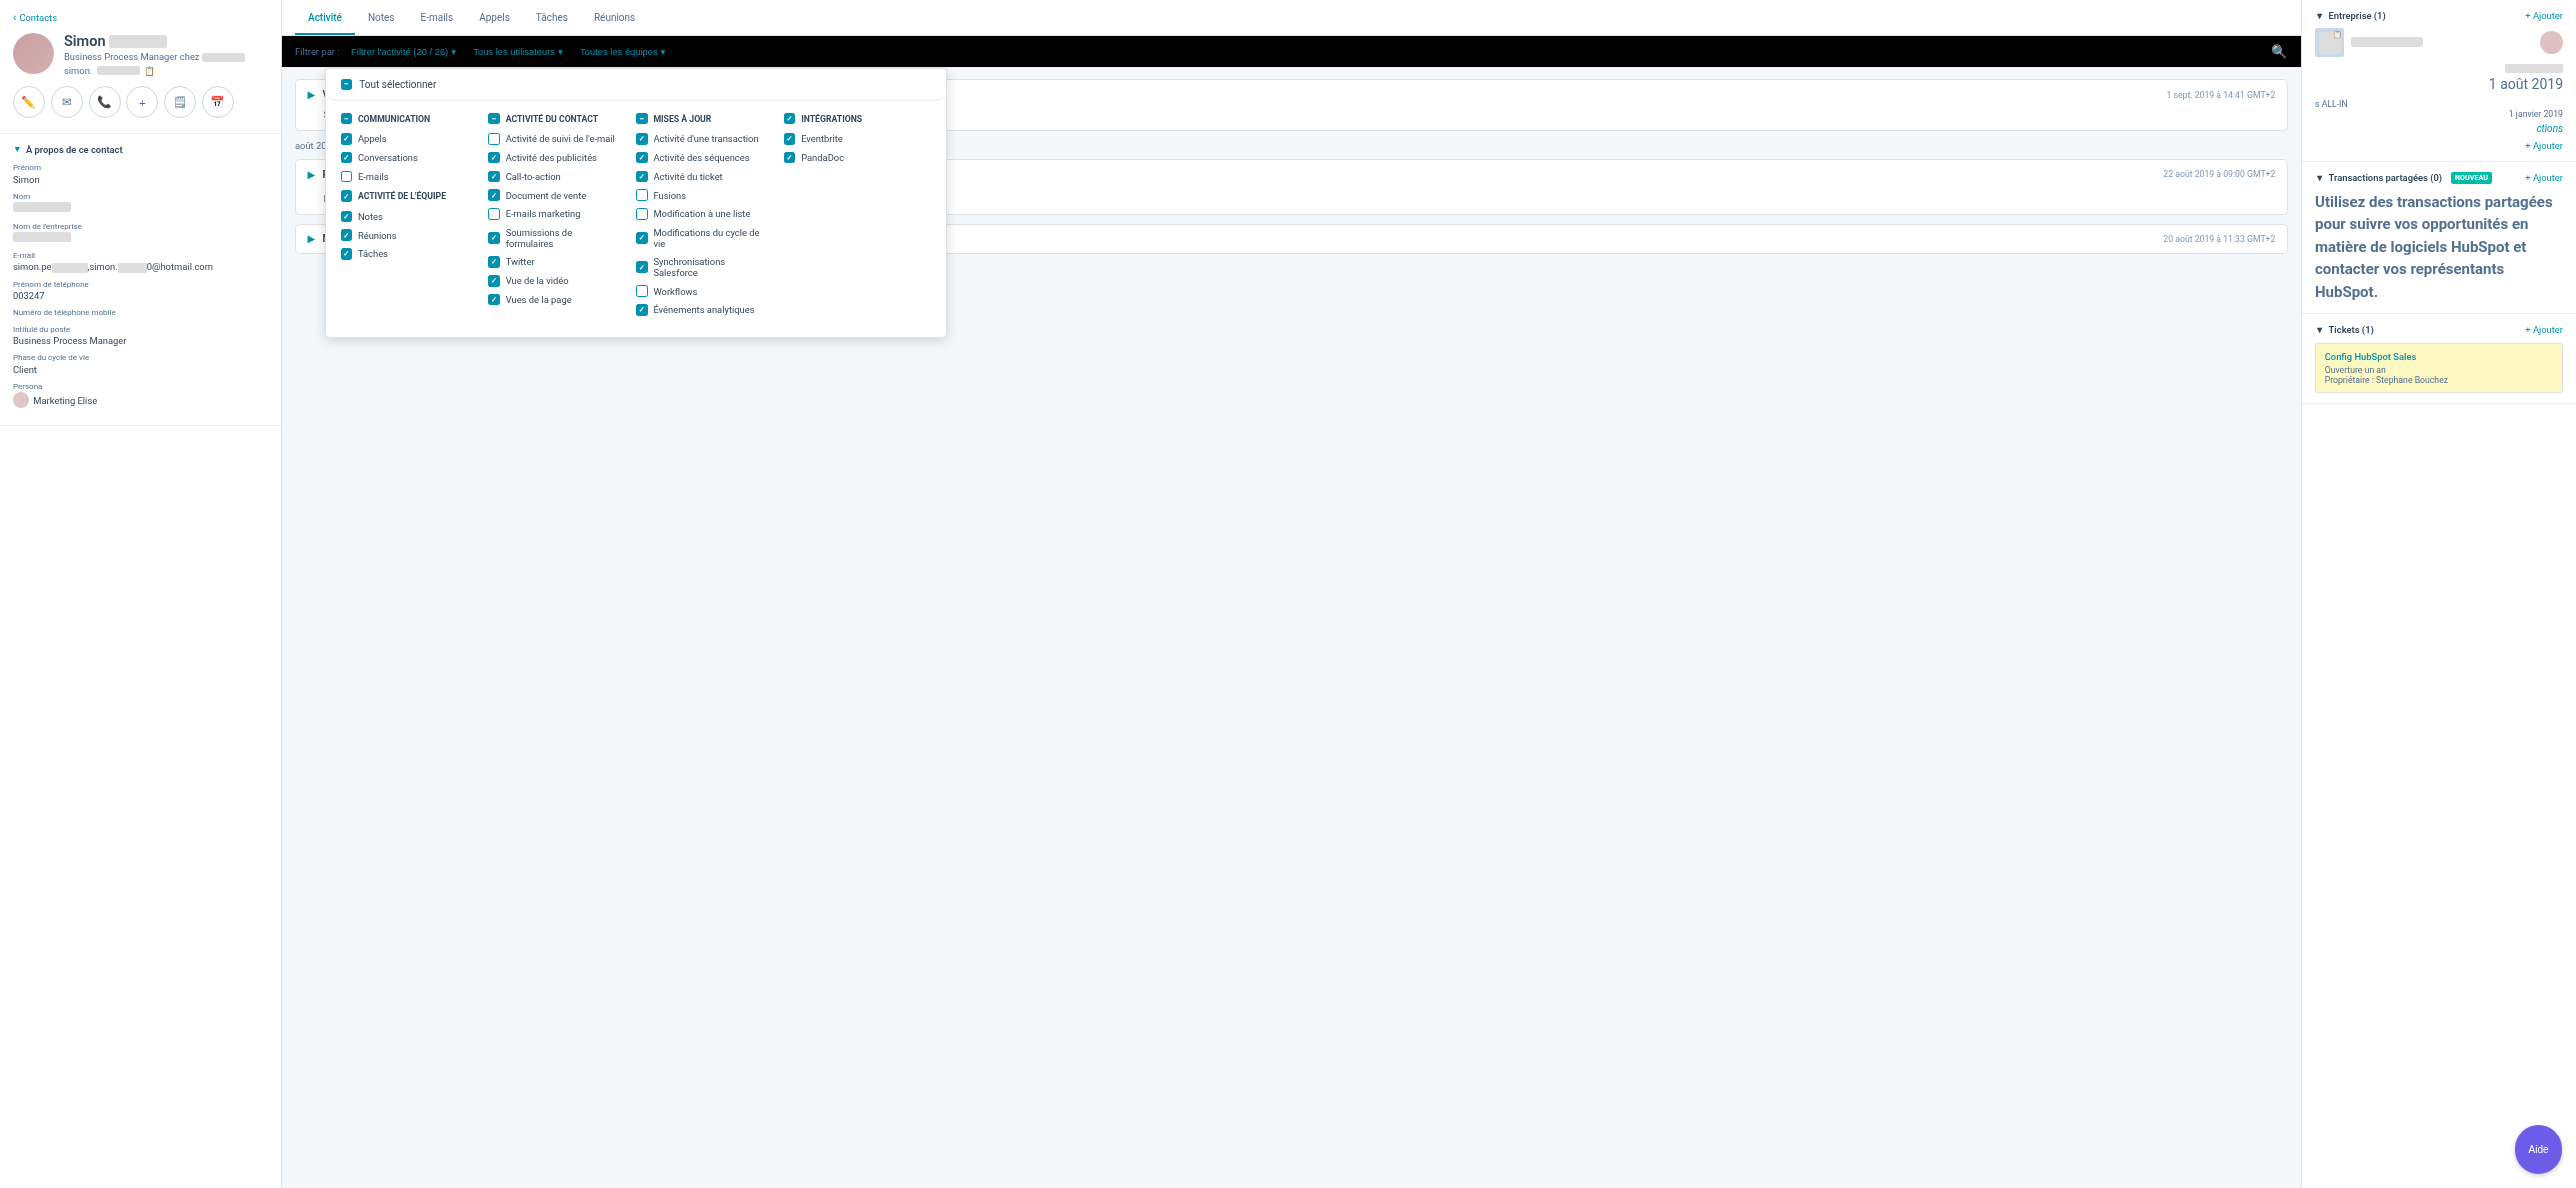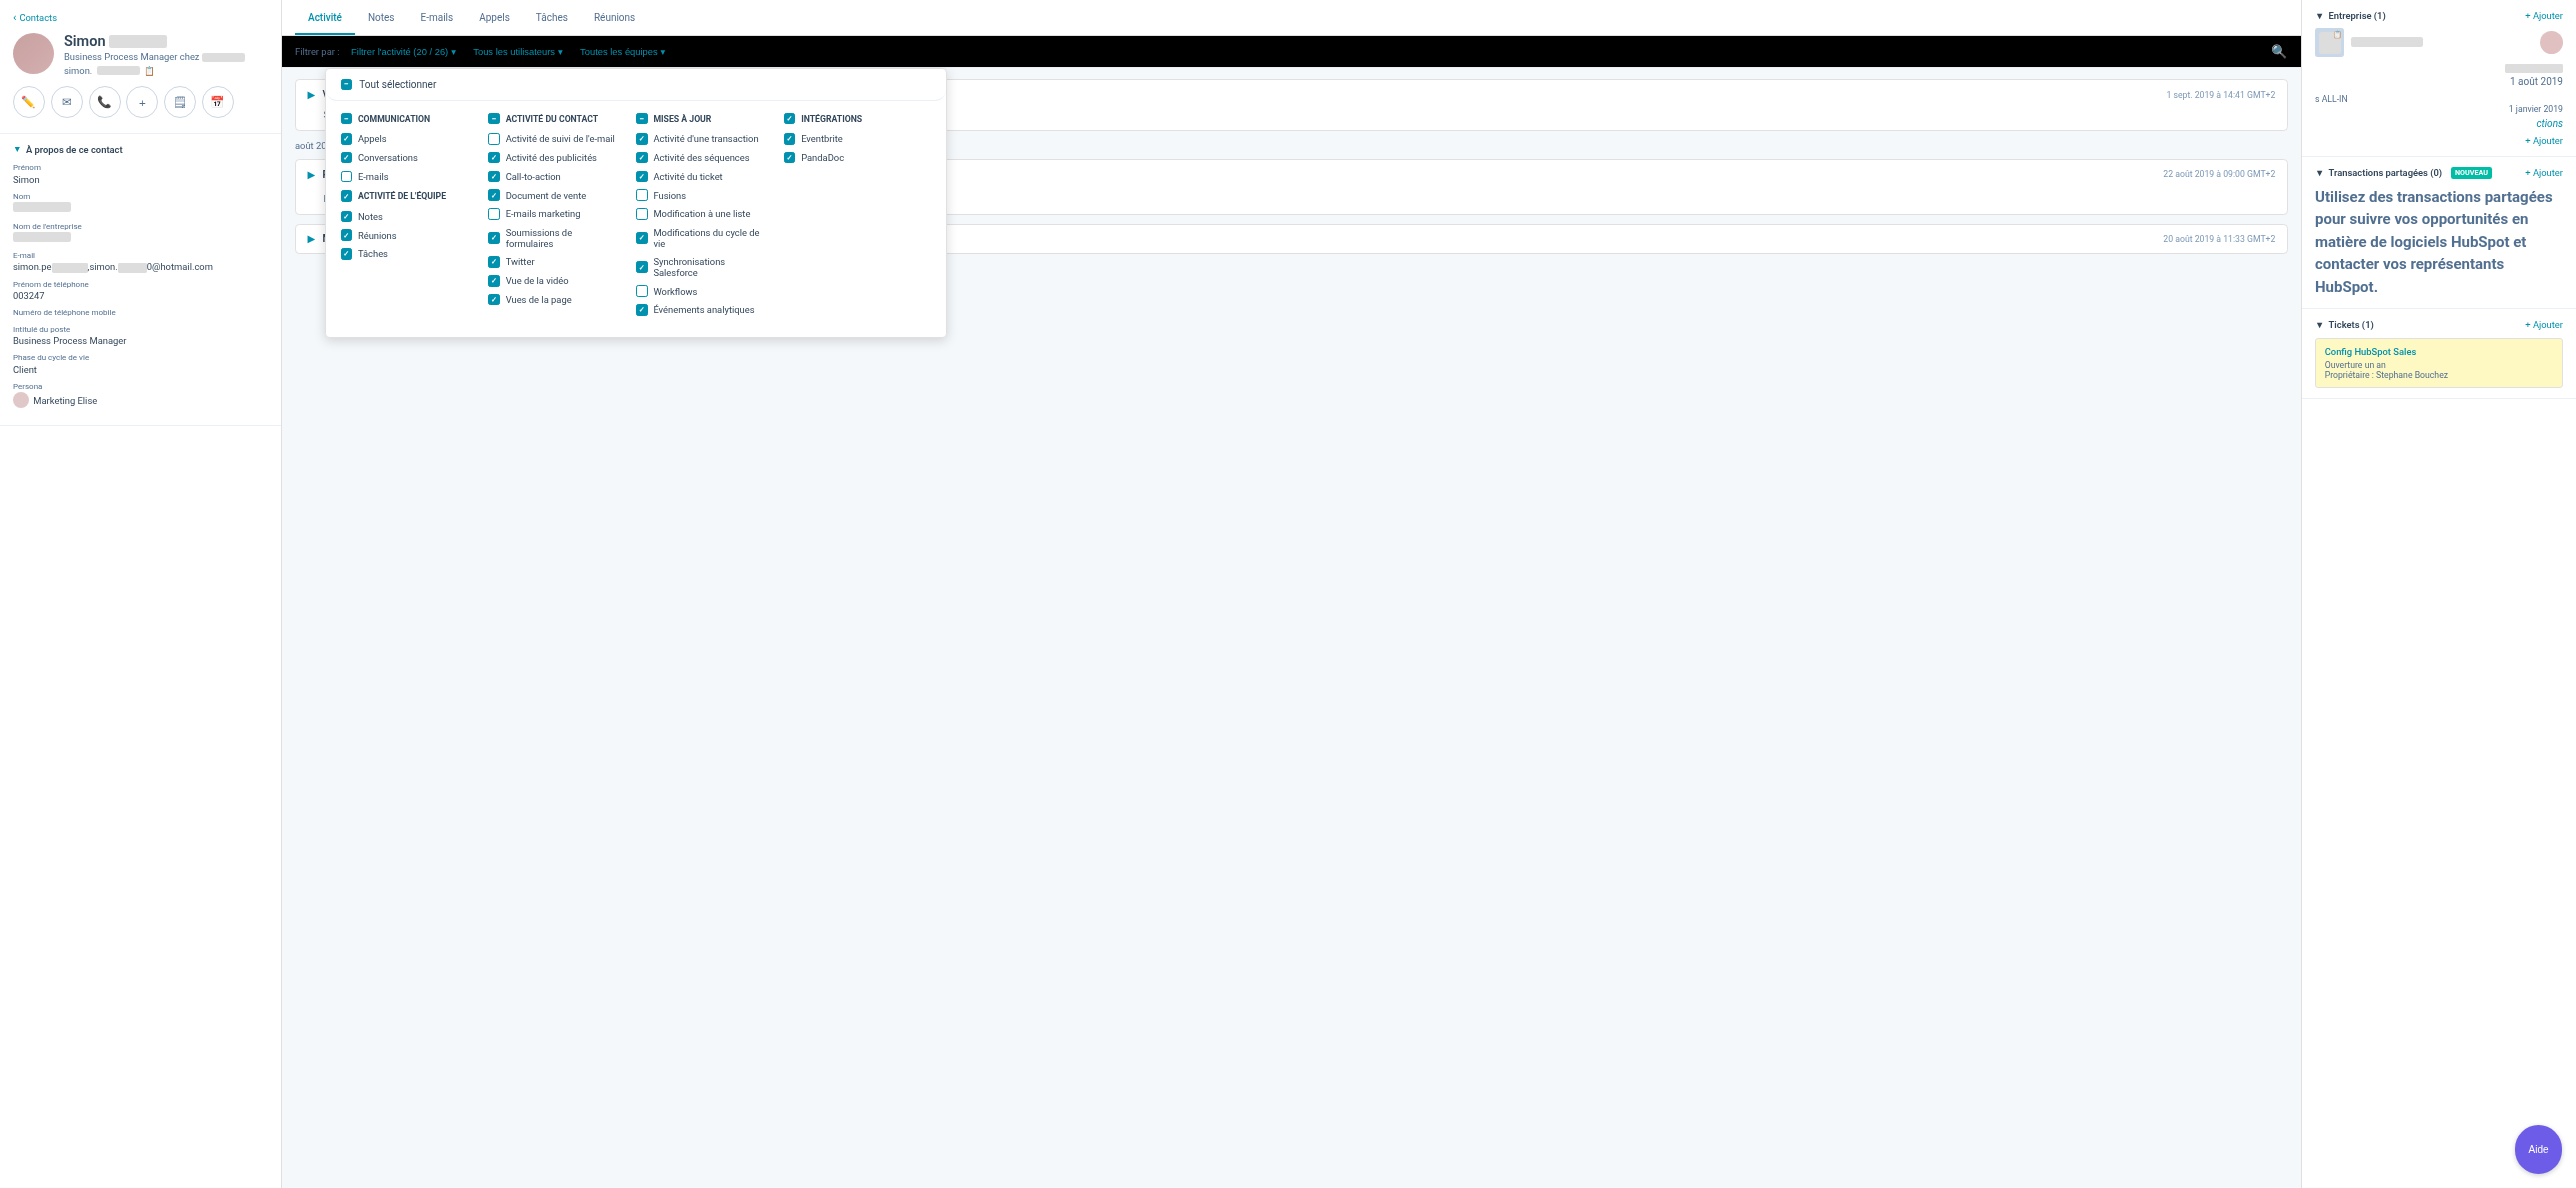--- a/index.html
+++ b/index.html
@@ -416,21 +416,21 @@
           </div>
         </div>
         <div>
           <span style="background:#ddd;display:inline-block;width:72px;height:10px;border-radius:2.2px;"></span>
         </div>
         <div style="margin-left:auto;">
           <div style="width:23px;height:23px;border-radius:50%;background:#e0c0c0;"></div>
         </div>
       </div>
 
-      <div style="margin-top:7.2px;font-size:10px;color:#516f90;">
+      <div style="margin-top:7.2px;font-size:14px;color:#516f90;">
         <div style="margin-bottom:2.9px;display:flex;justify-content:flex-end;">
           <span style="background:#ddd;display:inline-block;width:58px;height:8.7px;border-radius:1.4px;"></span>
         </div>
         <div style="text-align:right;color:#516f90;">1 août 2019</div>
       </div>
       <div style="margin-top:5.8px;">
         <span style="color:#516f90;font-size:8.7px;">s ALL-IN</span>
         <div style="text-align:right;color:#516f90;font-size:8.7px;">1 janvier 2019</div>
       </div>
       <div style="margin-top:4.3px;text-align:right;">

